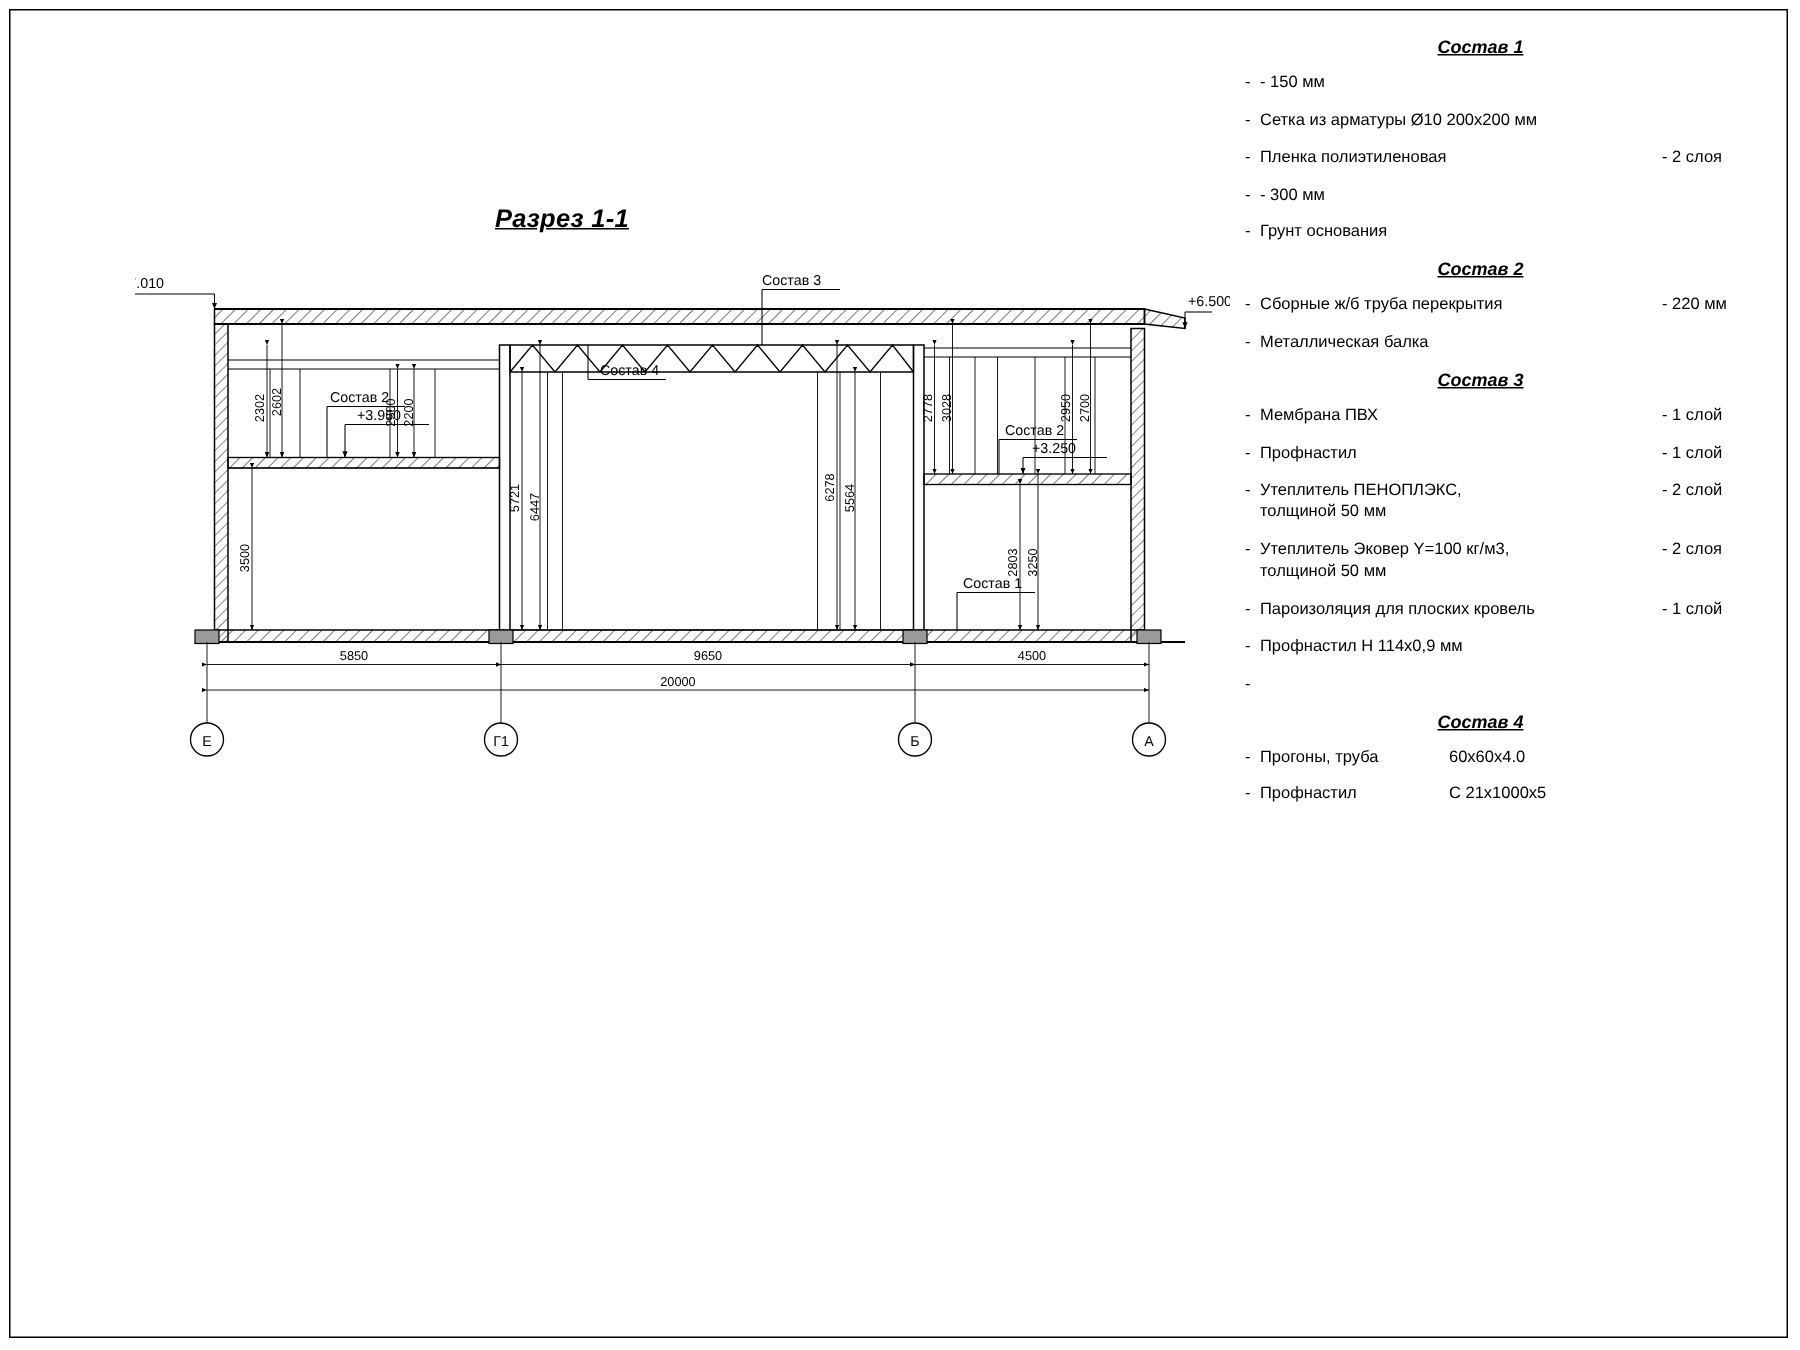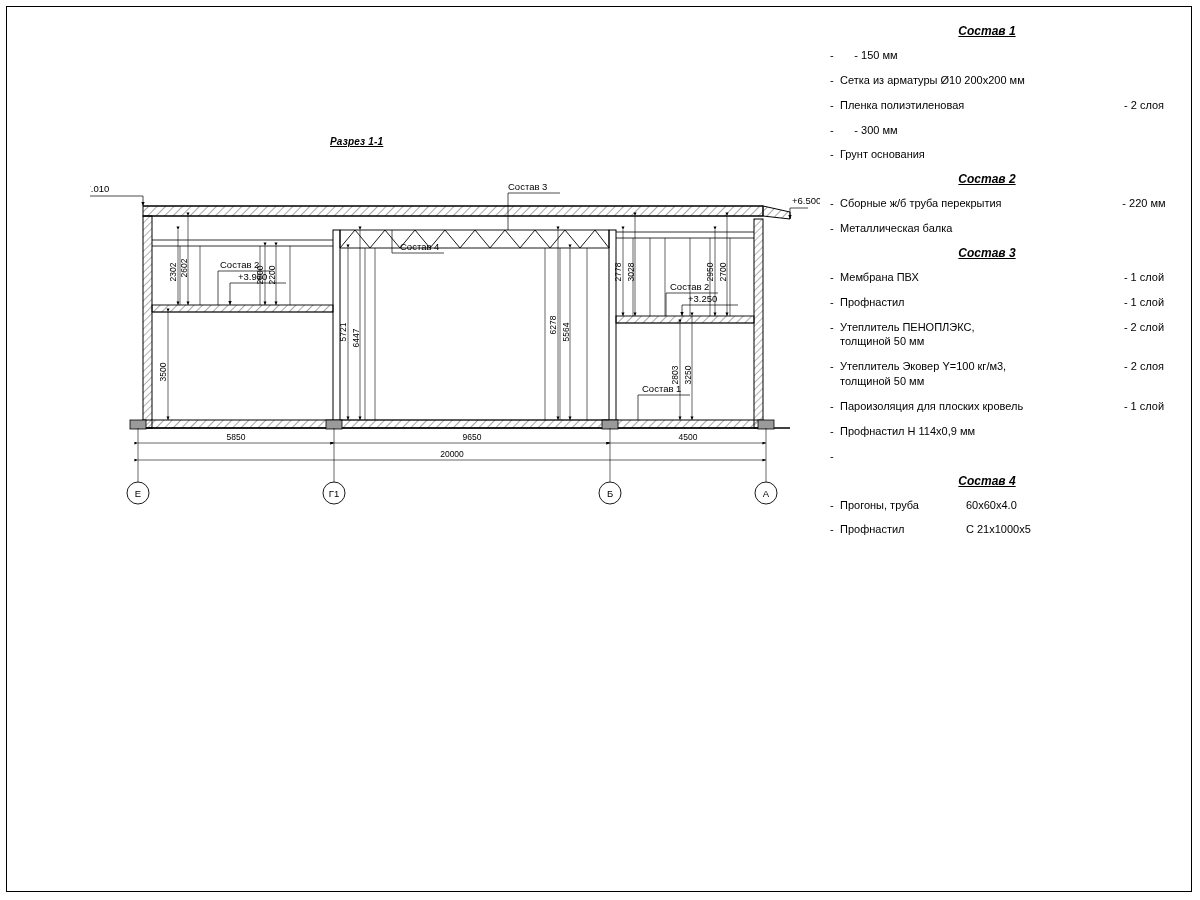--- a/index.html
+++ b/index.html
@@ -32,21 +32,21 @@
   
   .drawing {
     position: absolute;
     left: 90px; top: 120px;
     width: 730px;
     height: 390px;
   }
   .dwg-title {
     position: absolute;
     left: 330px; top: 136px;
-    font-size: 10px;
+    font-size: 17px;
     font-style: italic;
     font-weight: bold;
     text-decoration: underline;
     letter-spacing: 0.2px;
   }
   svg.plan {
     position: absolute;
     left: 0; top: 0;
   }
   
@@ -77,21 +77,21 @@
     flex: 0 0 10px;
     text-align: left;
   }
   .spec-text {
     flex: 1 1 auto;
     padding-right: 6px;
     white-space: pre-line;
   }
   .spec-val {
     flex: 0 0 72px;
-    text-align: center;
+    text-align: left;
     white-space: nowrap;
   }
   .spec-row.two-col .spec-text { flex: 0 0 120px; }
   .spec-row.two-col .spec-val { flex: 0 0 auto; }
   
   svg text {
     font-family: "Liberation Sans", sans-serif;
     font-size: 9px;
     fill: #000;
   }

